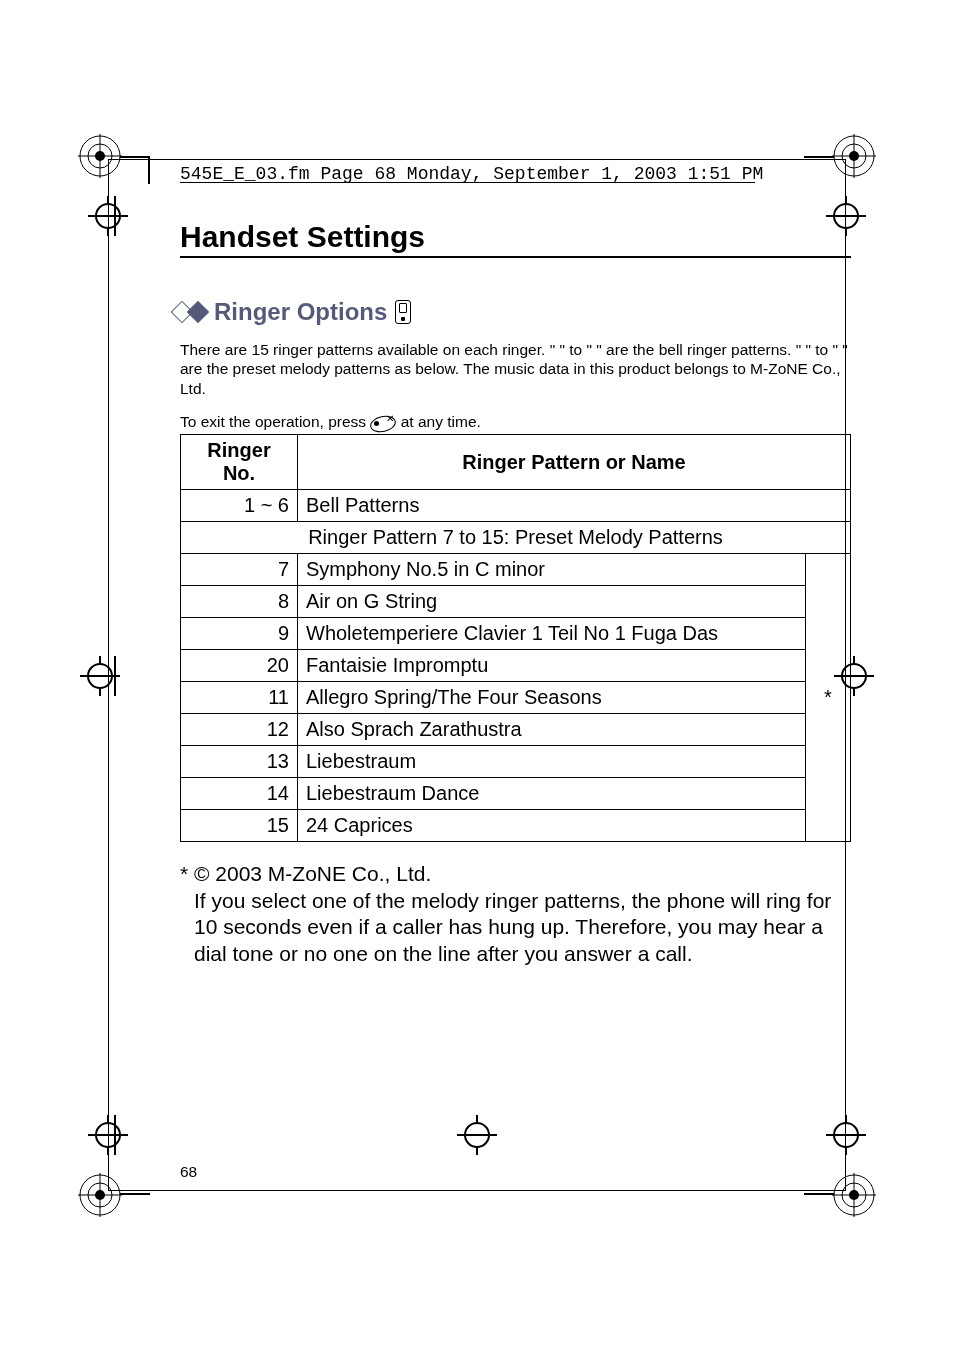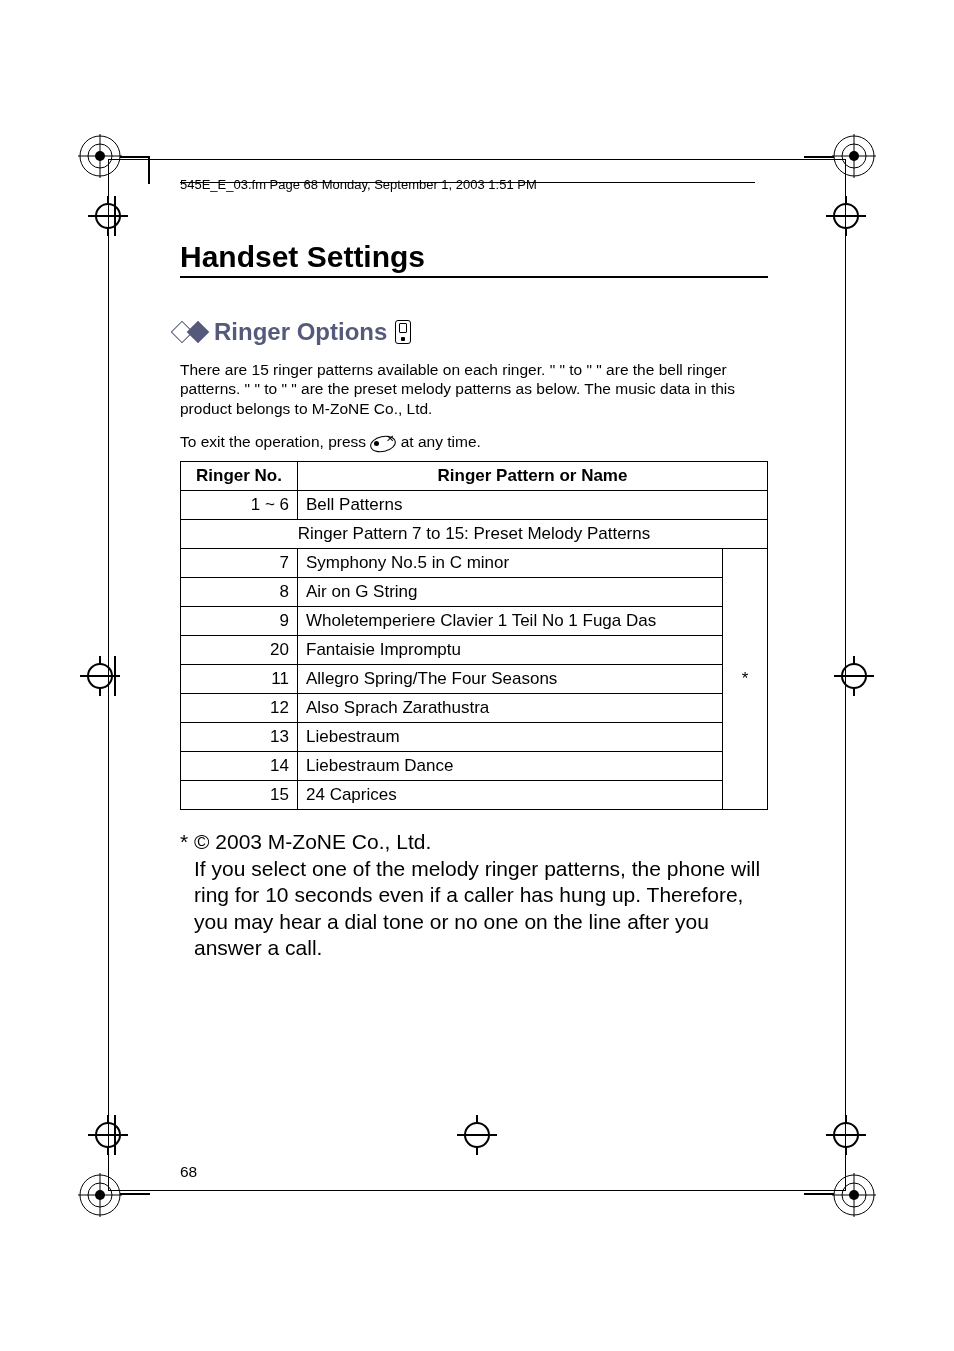--- a/index.html
+++ b/index.html
@@ -46,29 +46,29 @@
     left:108px;
     top:159px;
     width:738px;
     height:1032px;
     border:0.5px solid #000;
     box-sizing:border-box;
   }
   .header-line {
     position:absolute;
     left:180px;
-    top:177px;
-    font-family: Liberation Sans, sans-serif;
-    font-size:13px;
+    top:164px;
+    font-family: Liberation Mono, monospace;
+    font-size:18px;
   }
   .content {
     position:absolute;
     left:180px;
-    top:240px;
-    width:588px;
+    top:220px;
+    width:671px;
   }
   h1.section-title {
     font-size:30px;
     font-weight:bold;
     margin:0 0 2px 0;
     padding-bottom:2px;
     border-bottom:2px solid #000;
   }
   .sub-row {
     display:flex;
@@ -145,22 +145,22 @@
     border-radius:50%;
   }
   .press-icon .off {
     position:absolute;
     right:2px; top:-1px;
     font-size:10px;
   }
   table.ringer {
     border-collapse:collapse;
     width:100%;
-    margin-top:9px;
-    font-size:17px;
+    margin-top:2px;
+    font-size:20px;
   }
   table.ringer th, table.ringer td {
     border:1px solid #000;
     padding:4px 8px;
     text-align:left;
     vertical-align:middle;
   }
   table.ringer th {
     font-weight:bold;
     text-align:center;

